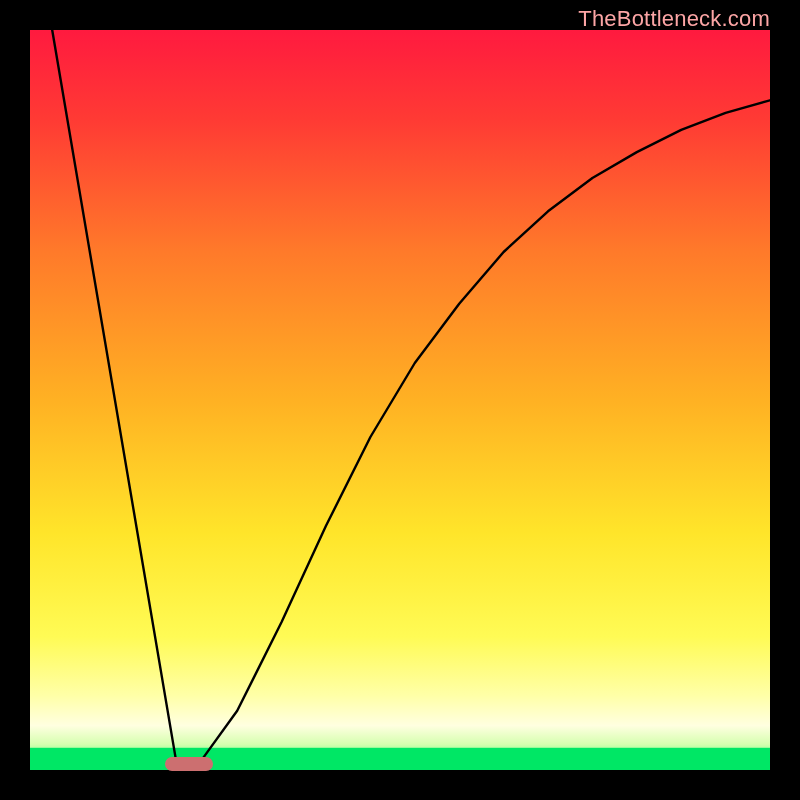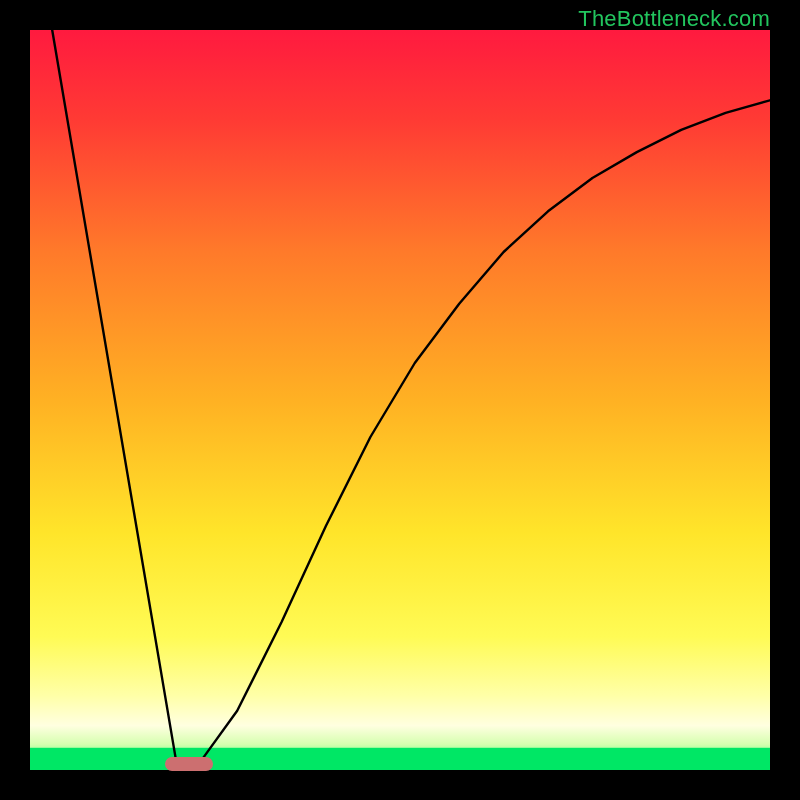--- a/index.html
+++ b/index.html
@@ -23,21 +23,21 @@
     position: absolute;
     left: 0;
     top: 0;
     width: 740px;
     height: 740px;
   }
   .watermark {
     position: absolute;
     top: 6px;
     right: 30px;
-    color: #22c55e;
+    color: #fca5a5;
     font-size: 22px;
     font-weight: 500;
     letter-spacing: 0.2px;
     font-family: Arial, Helvetica, sans-serif;
   }
   .marker-pill {
     position: absolute;
     height: 14px;
     border-radius: 7px;
     background: #cc6f70;

